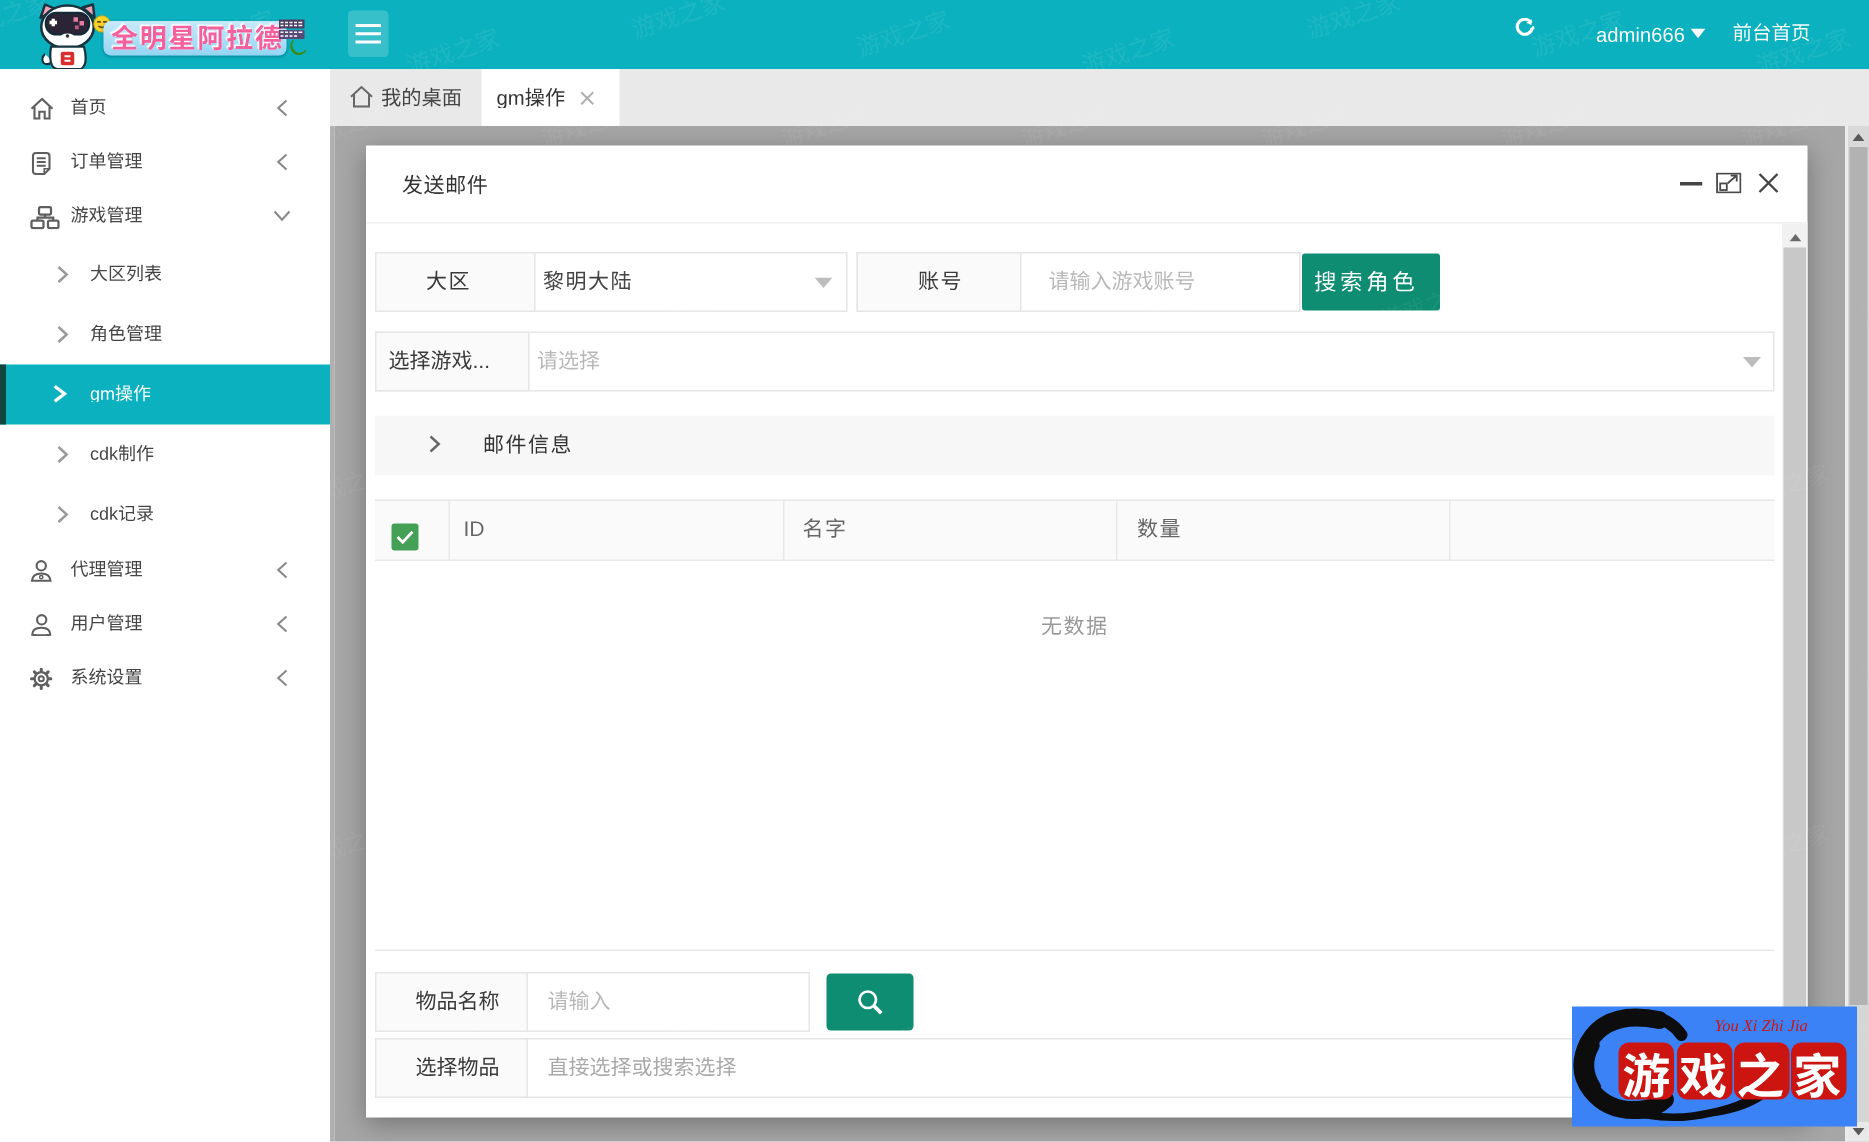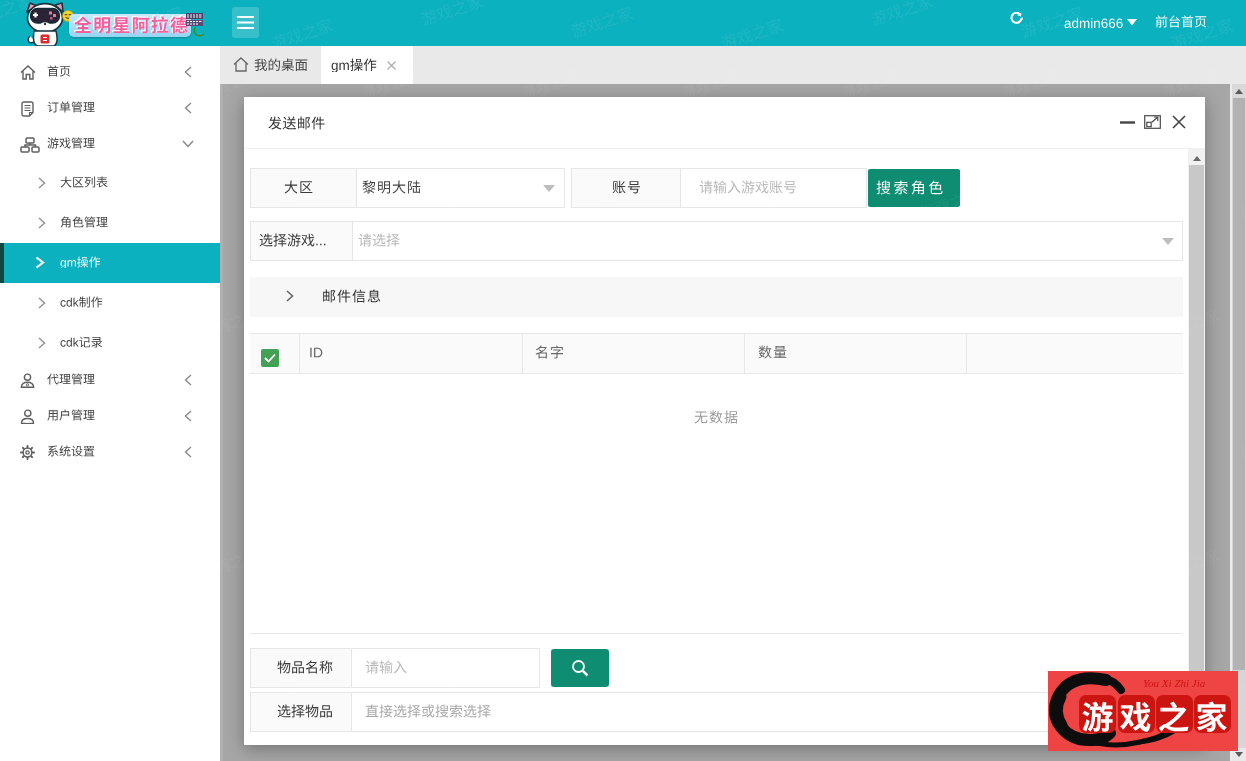--- a/index.html
+++ b/index.html
@@ -1233,21 +1233,21 @@
       <svg class="ct" style="width:60.0px;height:15px;" viewBox="0 0 4000 1000" fill="#ffffff" preserveAspectRatio="xMinYMin meet">
         <g transform="translate(0,880) scale(1,-1)">
           <use href="#u6E38" x="0"></use>
           <use href="#u620F" x="1000"></use>
           <use href="#u4E4B" x="2000"></use>
           <use href="#u5BB6" x="3000"></use>
         </g>
       </svg>
     </div>
   </div>
-<div class="ab" style="left:1048px;top:671px;width:190px;height:80px;background:#ef4444">
+<div class="ab" style="left:1048px;top:671px;width:190px;height:80px;background:#3b82f6">
 <svg class="ab" style="left:0;top:0" width="190" height="80" viewBox="0 0 190 80">
 <g fill="none" stroke="#0d0d0d" stroke-linecap="round">
 <path d="M58 9 Q24 2 11 24 Q2 42 13 56 Q24 70 44 69 Q56 68 62 62" stroke-width="12"></path>
 <path d="M14 26 Q6 40 15 54" stroke-width="9"></path>
 <path d="M54 7 Q66 9 73 19" stroke-width="8"></path>
 <path d="M34 68 Q62 78 92 71 Q112 67 121 60" stroke-width="5"></path>
 <path d="M90 72 Q112 70 126 61 Q133 56 136 51" stroke-width="3"></path>
 <path d="M58 71 Q50 74 40 72" stroke-width="4"></path>
 </g>
 <g>

